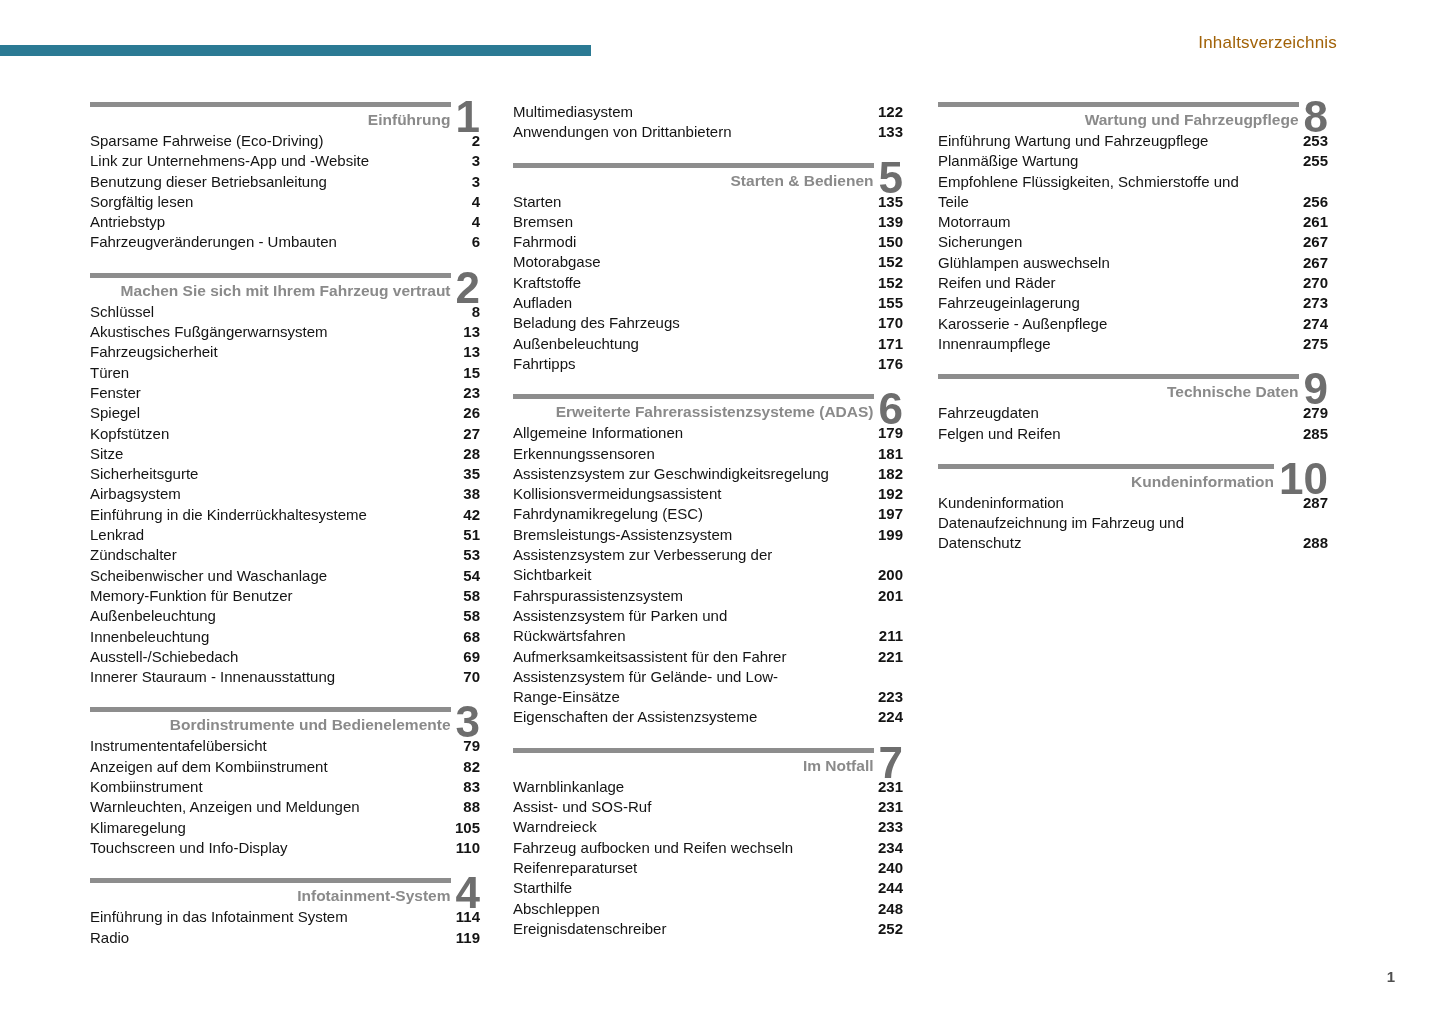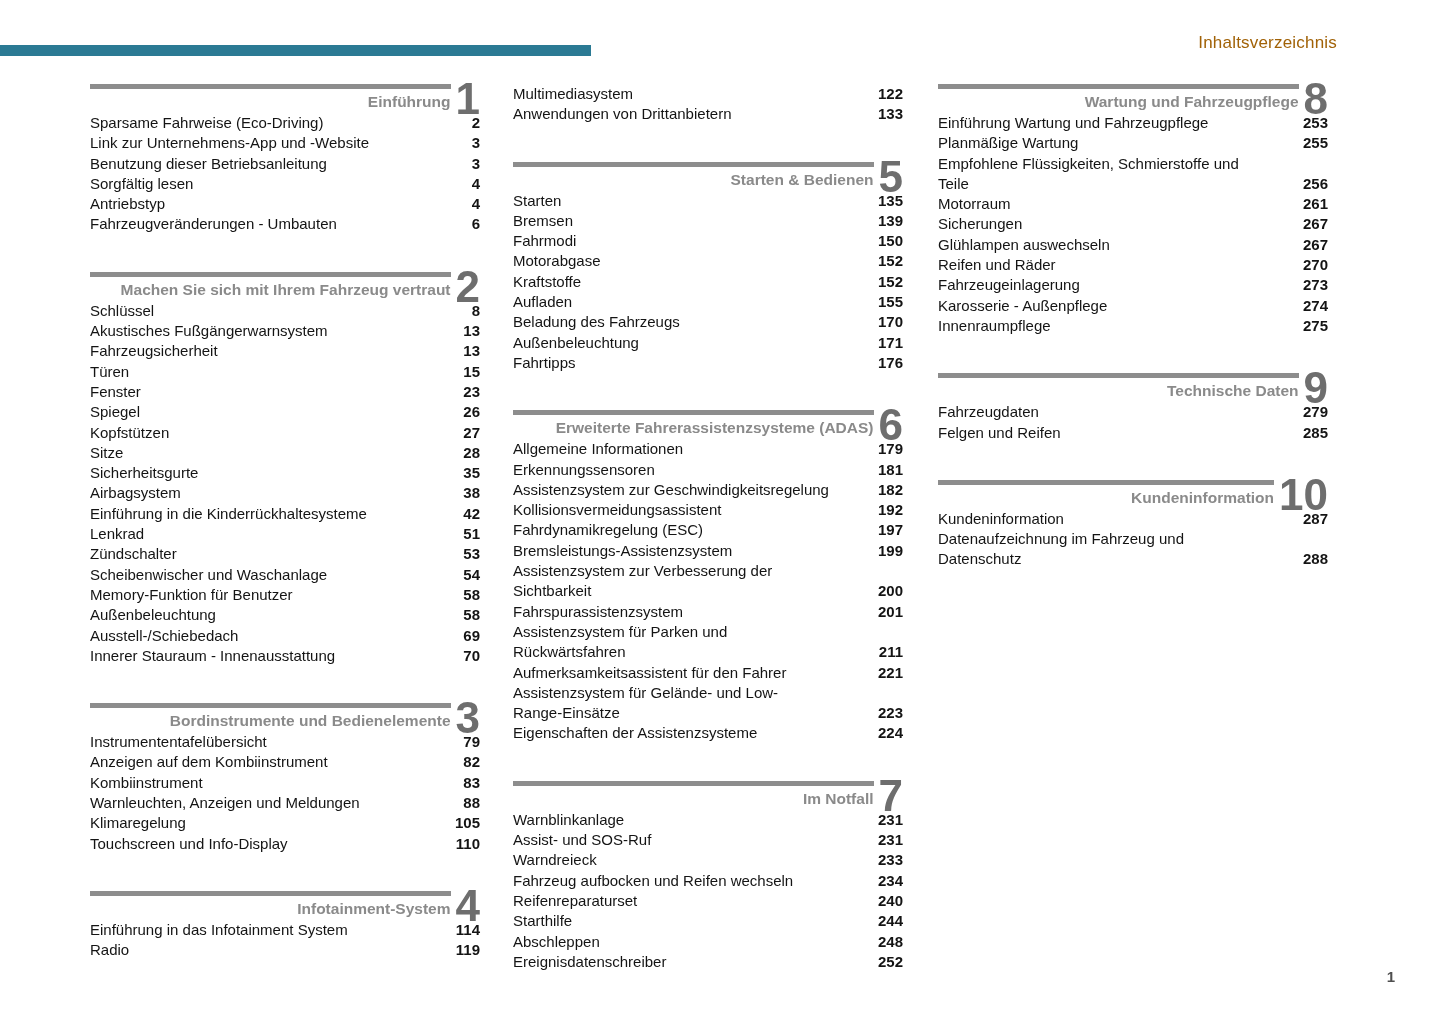--- a/index.html
+++ b/index.html
@@ -31,27 +31,27 @@
   .footer-page-number {
     position: absolute;
     top: 968px;
     right: 50px;
     font-size: 15px;
     font-weight: bold;
     color: #4f4f4f;
   }
   .toc-column {
     position: absolute;
-    top: 84px;
+    top: 102px;
     width: 390px;
   }
   .toc-column.c1 { left: 90px; }
   .toc-column.c2 { left: 513px; }
   .toc-column.c3 { left: 938px; }
-  .toc-block { margin-top: 37px; }
+  .toc-block { margin-top: 20px; }
   .toc-block:first-child { margin-top: 0; }
   .section-header {
     display: flex;
     align-items: flex-start;
     margin-bottom: 1px;
   }
   .header-left {
     flex: 1;
     min-width: 0;
   }
@@ -205,20 +205,24 @@
         </div>
         <div class="toc-entry">
           <div class="entry-label">Memory-Funktion für Benutzer</div>
           <div class="entry-page">58</div>
         </div>
         <div class="toc-entry">
           <div class="entry-label">Außenbeleuchtung</div>
           <div class="entry-page">58</div>
         </div>
         <div class="toc-entry">
+          <div class="entry-label">Innenbeleuchtung</div>
+          <div class="entry-page">68</div>
+        </div>
+        <div class="toc-entry">
           <div class="entry-label">Ausstell-/Schiebedach</div>
           <div class="entry-page">69</div>
         </div>
         <div class="toc-entry">
           <div class="entry-label">Innerer Stauraum - Innenausstattung</div>
           <div class="entry-page">70</div>
         </div>
       </div>
       <div class="toc-block">
         <div class="section-header">

